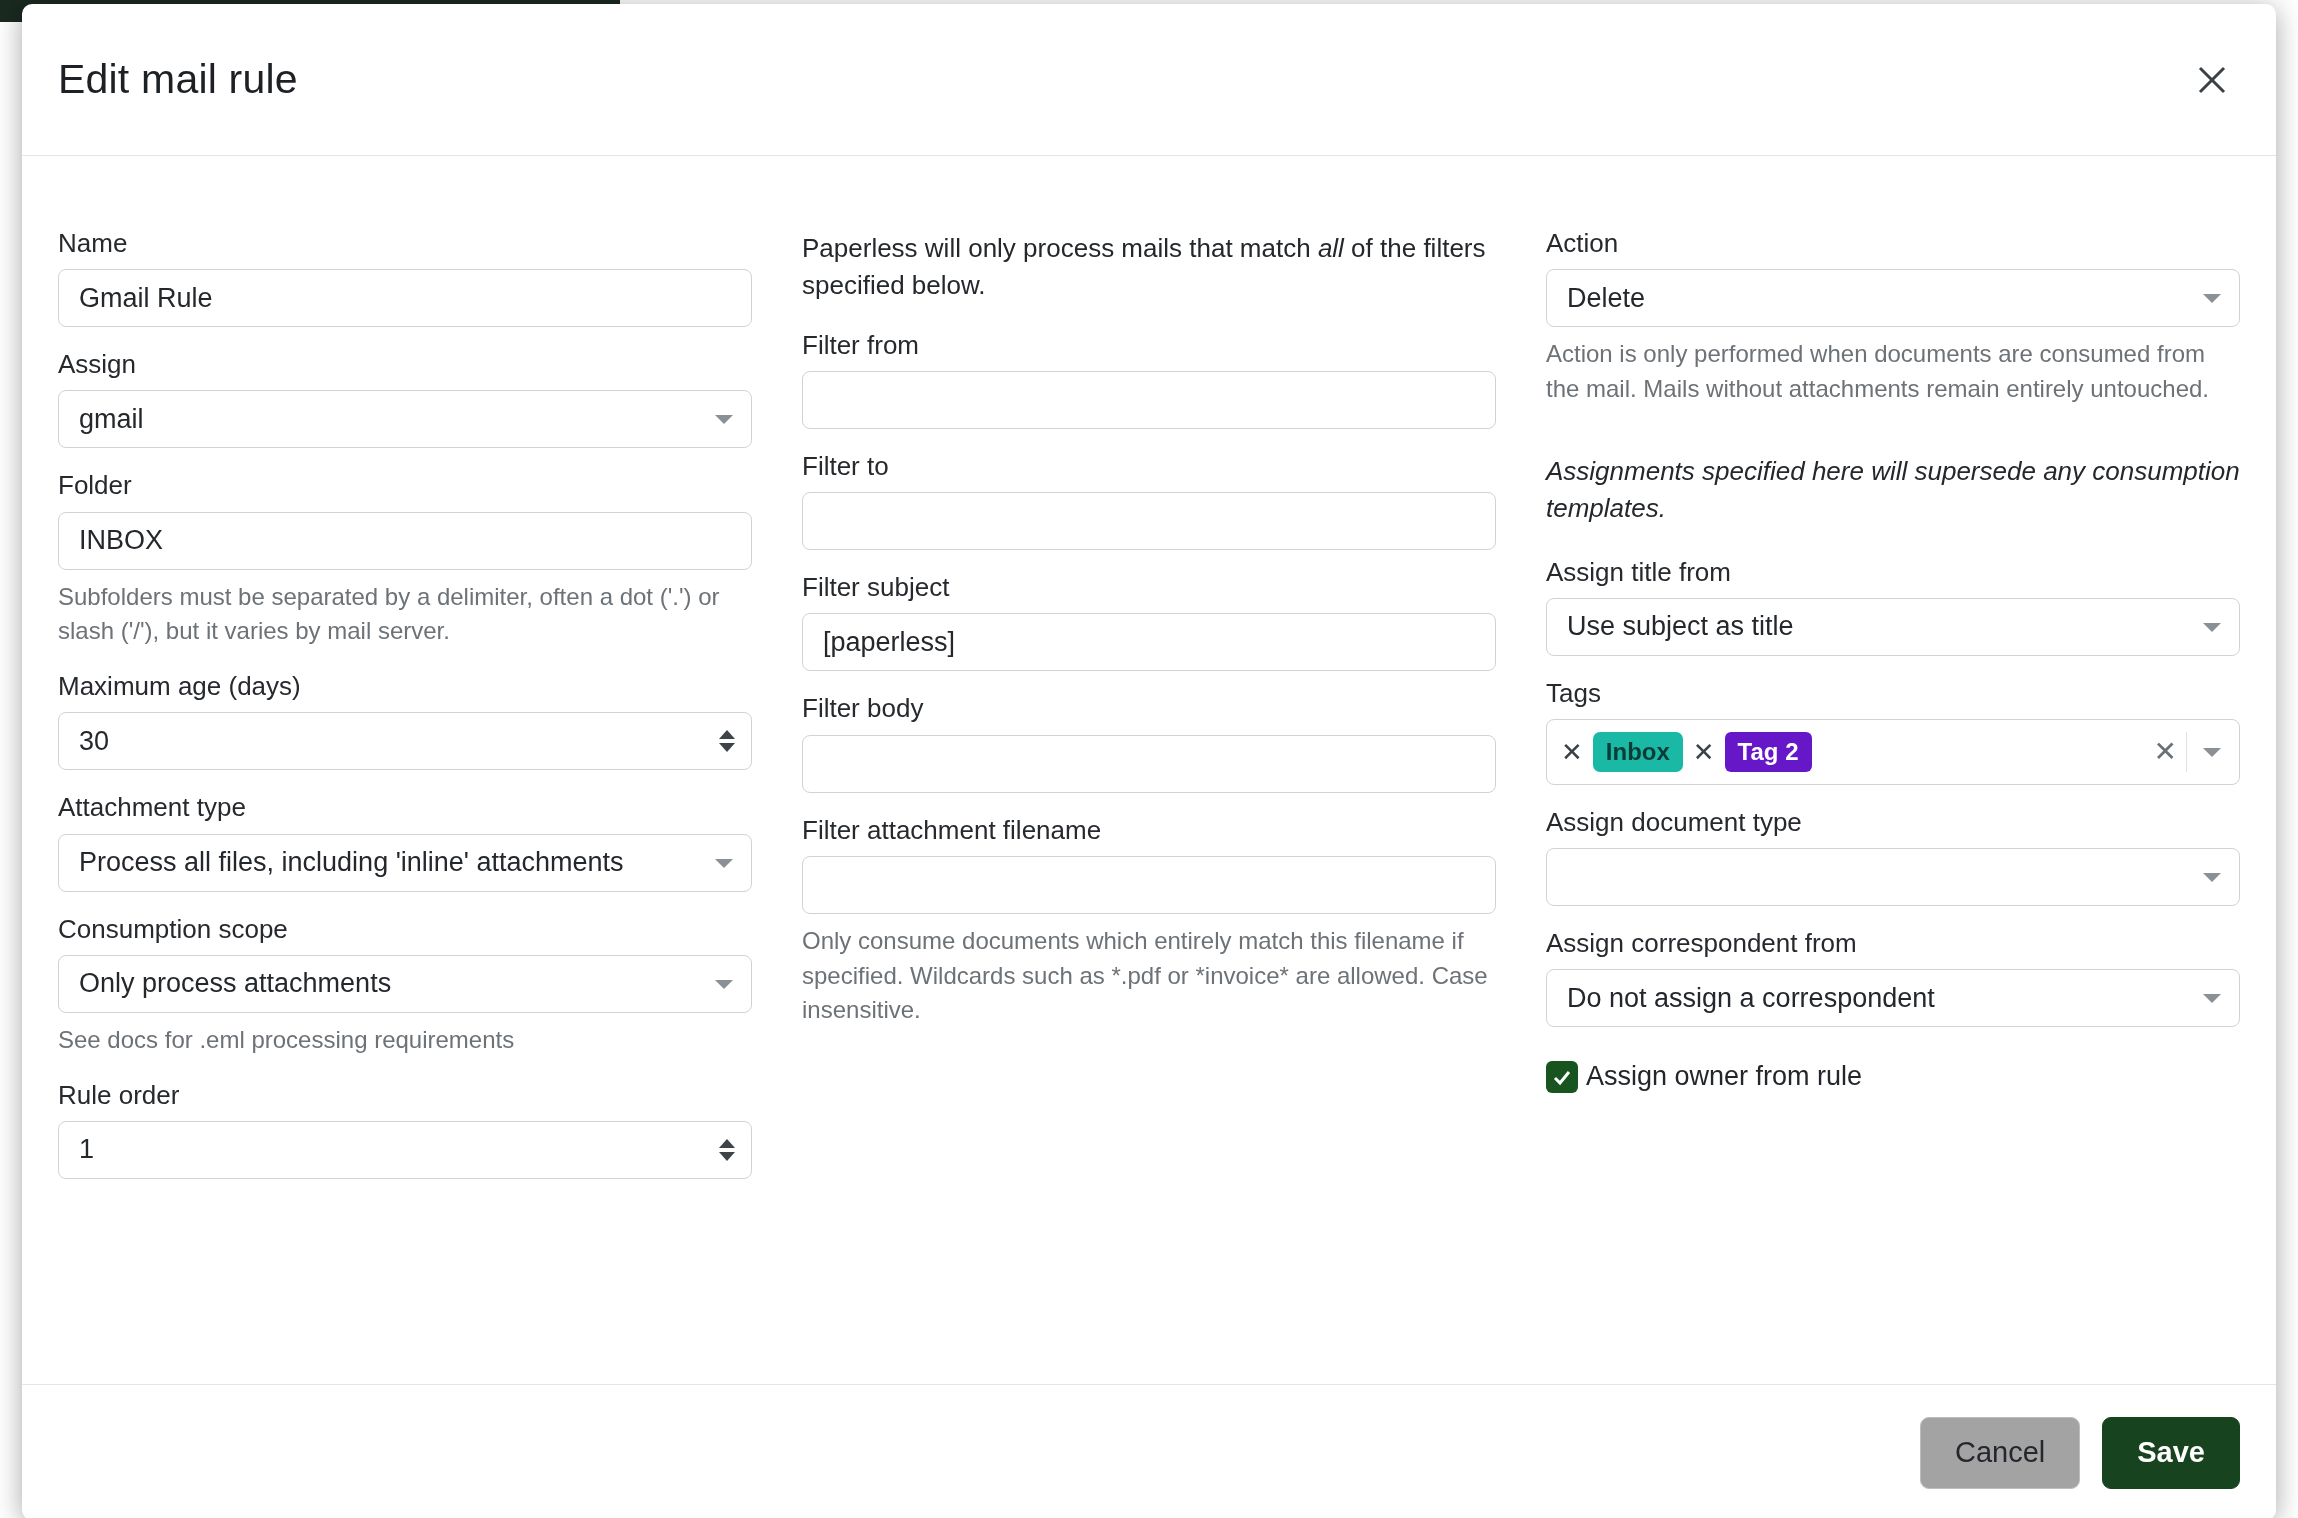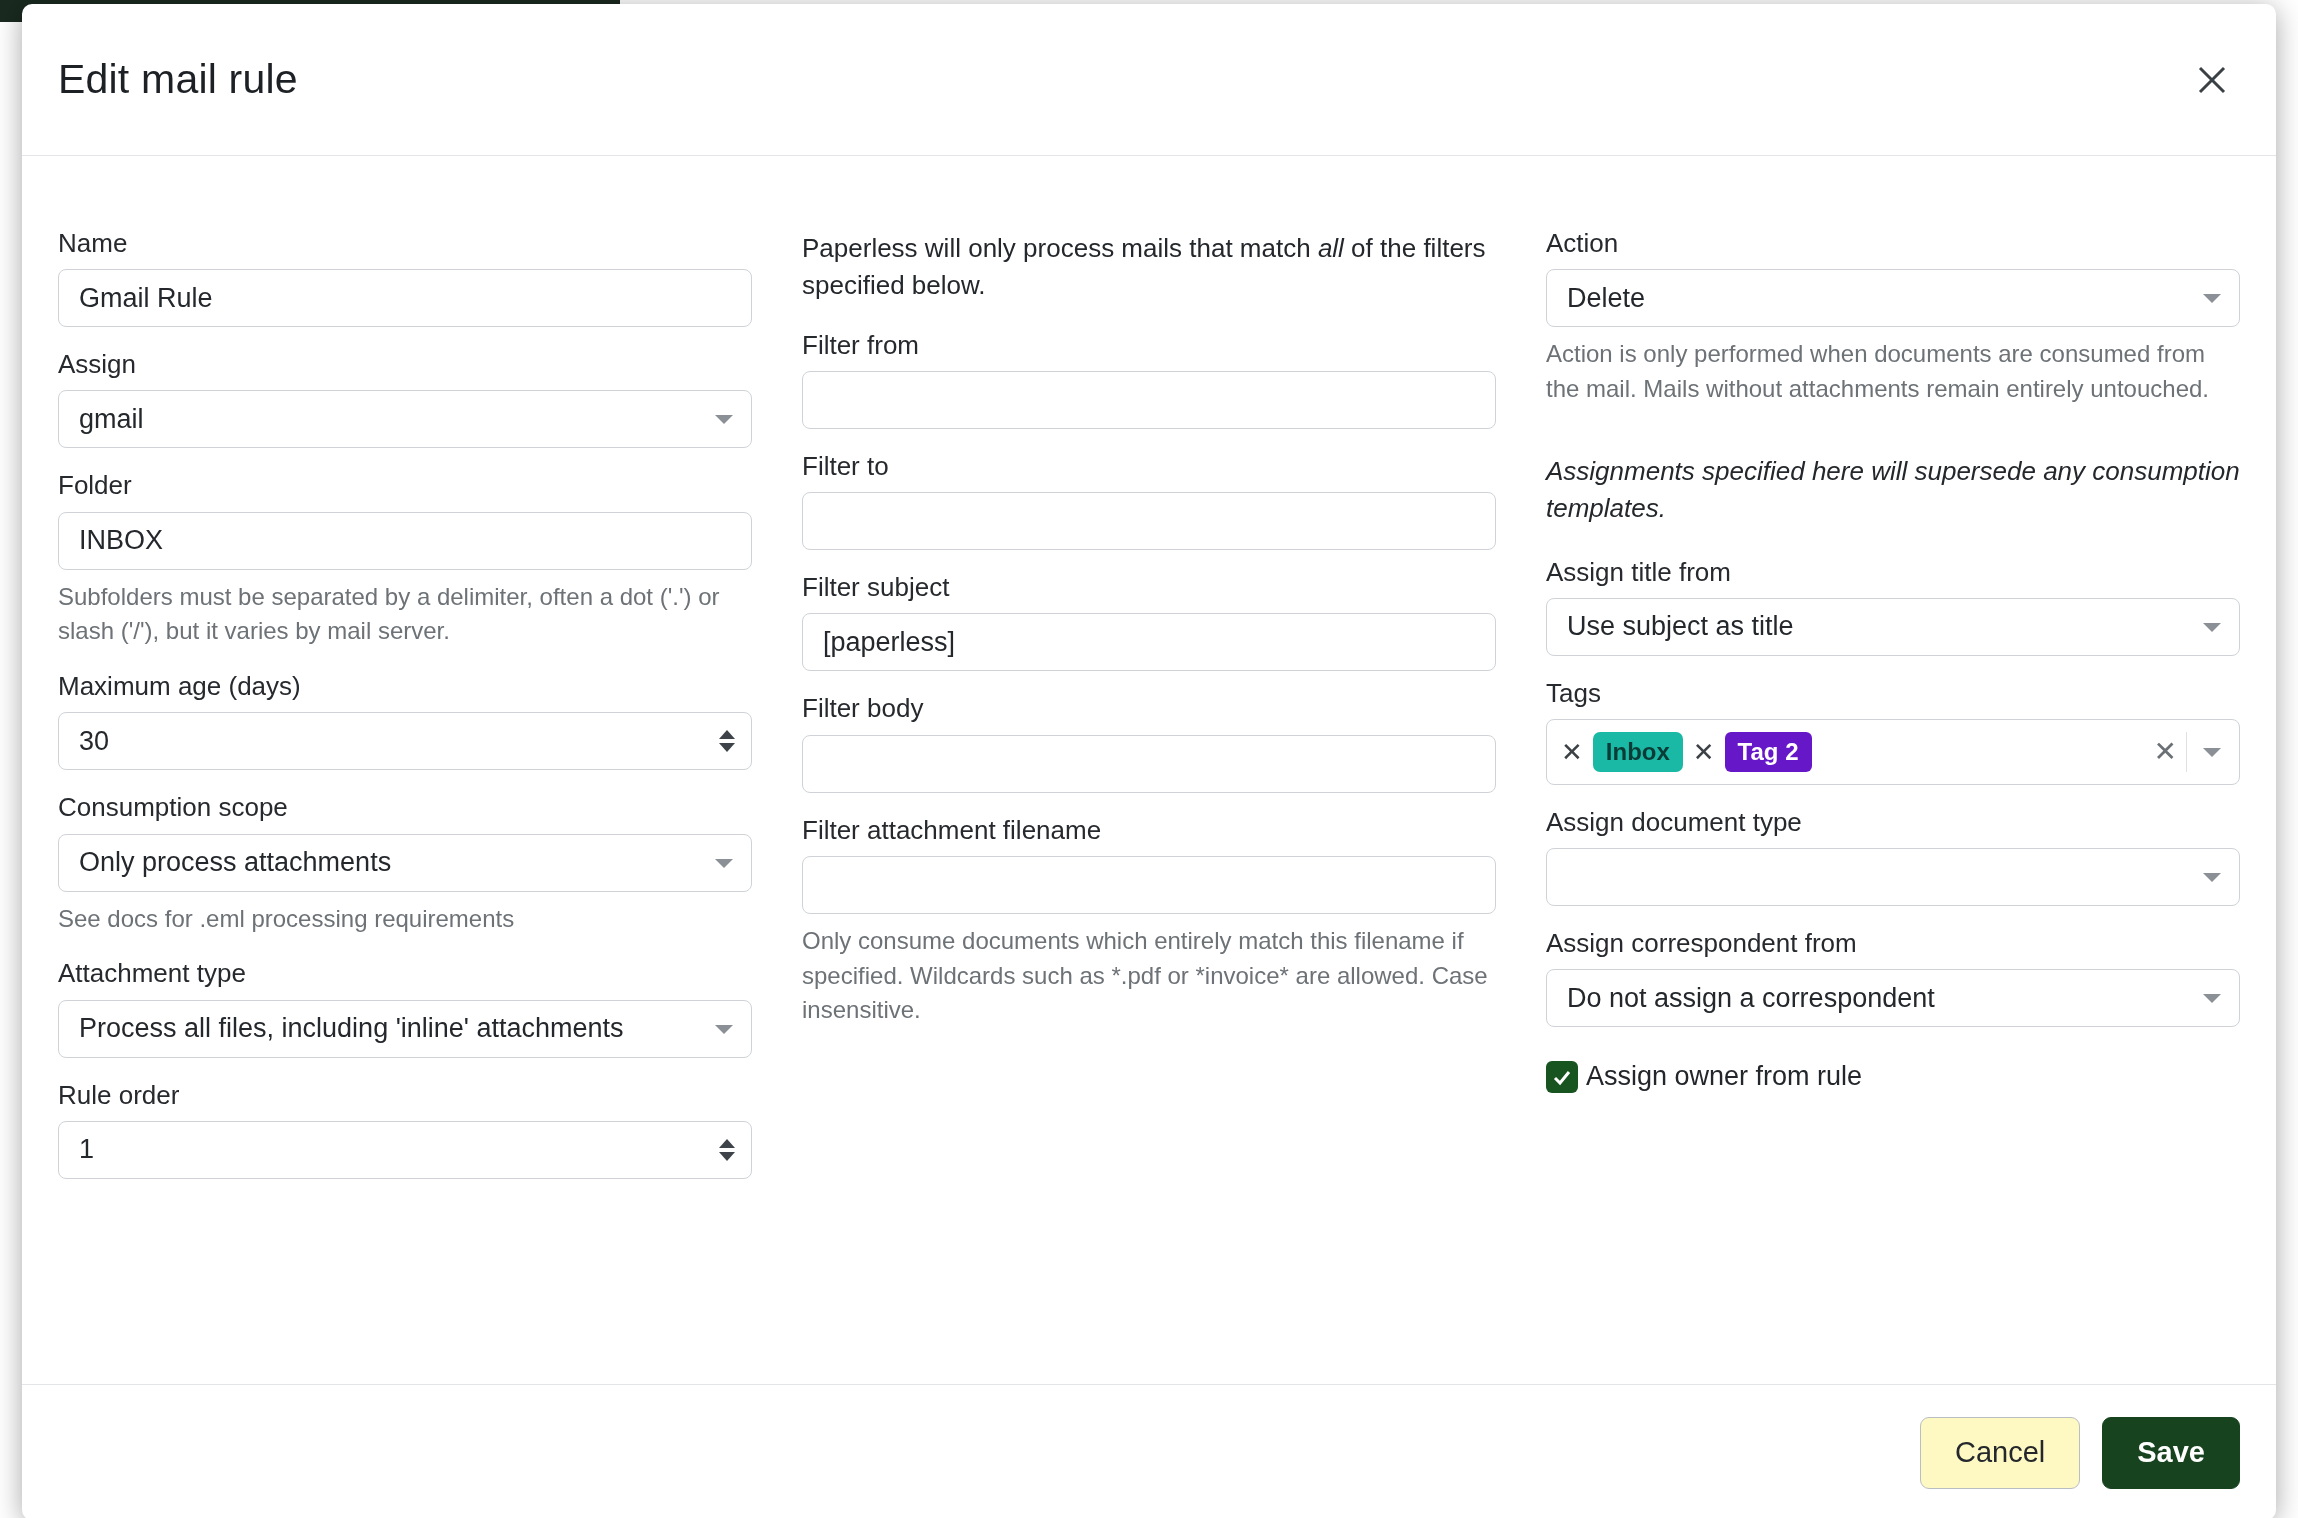--- a/index.html
+++ b/index.html
@@ -206,21 +206,21 @@
   .btn {
     height: 72px;
     border-radius: 9px;
     font-size: 29px;
     display: flex; align-items: center; justify-content: center;
     padding: 0 34px;
     cursor: pointer;
   }
   .btn-cancel {
     border: 1px solid #b9bec3;
-    background: #fef9c3;
+    background: #a3a3a3;
     color: #24282c;
   }
   .btn-save {
     background: #17441f;
     color: #ffffff;
     border: 1px solid #17441f;
     min-width: 136px;
     font-weight: bold;
   }
 </style>
@@ -277,34 +277,34 @@
           <div class="control narrow-pad">
             <span class="val">30</span>
             <span class="spinner">
               <span class="spin-up"></span>
               <span class="spin-dn"></span>
             </span>
           </div>
         </div>
 
         <div class="field">
+          <span class="lbl">Attachment type</span>
+          <div class="control narrow-pad">
+            <span class="val">Process all files, including 'inline' attachments</span>
+            <span class="caret"></span>
+          </div>
+        </div>
+
+        <div class="field">
           <span class="lbl">Consumption scope</span>
           <div class="control narrow-pad">
             <span class="val">Only process attachments</span>
             <span class="caret"></span>
           </div>
           <div class="helptext">See docs for .eml processing requirements</div>
-        </div>
-
-        <div class="field">
-          <span class="lbl">Attachment type</span>
-          <div class="control narrow-pad">
-            <span class="val">Process all files, including 'inline' attachments</span>
-            <span class="caret"></span>
-          </div>
         </div>
 
         <div class="field">
           <span class="lbl">Rule order</span>
           <div class="control narrow-pad">
             <span class="val">1</span>
             <span class="spinner">
               <span class="spin-up"></span>
               <span class="spin-dn"></span>
             </span>

